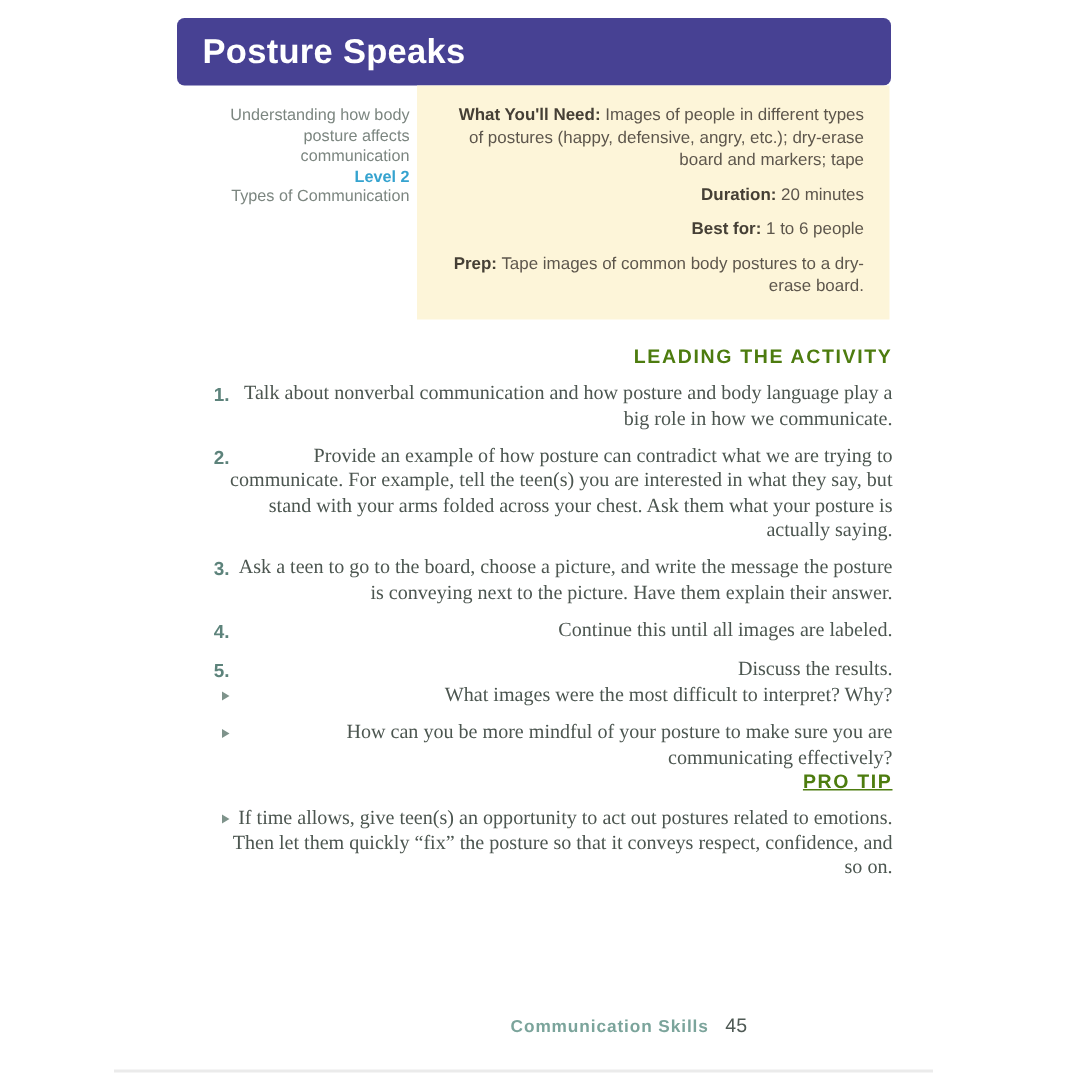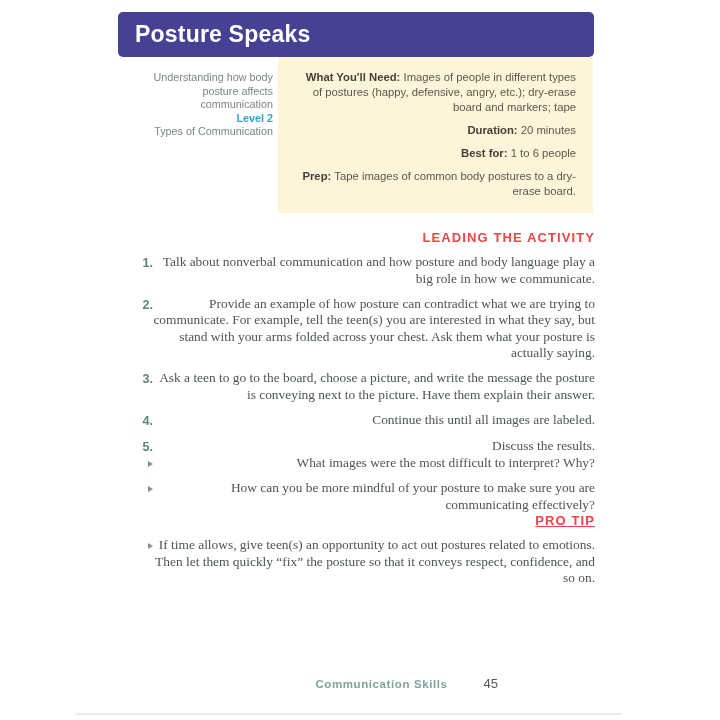--- a/index.html
+++ b/index.html
@@ -35,21 +35,21 @@
     background: #fdf5d9; box-sizing: border-box;
     padding: 13px 17px 6px 17px;
     font-size: 11.3px; line-height: 15px; color: #5d564c;
   }
   .materials p { margin: 0 0 8px 0; }
   .materials b { color: #453f35; }
 
   
   .main { position: absolute; left: 135px; top: 230px; width: 460px; }
   h2.sec {
-    font-size: 13px; font-weight: bold; color: #ef4444;
+    font-size: 13px; font-weight: bold; color: #4d7c0f;
     letter-spacing: 1.1px; margin: 0 0 9px 0;
     font-family: "Liberation Sans", sans-serif;
   }
   .list {
     font-family: "Liberation Serif", serif;
     font-size: 13.4px; line-height: 16.5px; color: #4c5650;
   }
   .row { display: flex; margin-bottom: 8.5px; }
   .row:last-child { margin-bottom: 0; }
   .num {
@@ -63,21 +63,21 @@
     border-top: 3.5px solid transparent; border-bottom: 3.5px solid transparent;
     margin-top: 5px;
   }
   .row-text { flex: 1; }
   .section-gap { margin-top: 19px; }
   .section-gap-sm { margin-top: 15px; text-decoration: underline; }
 
   
   .footer {
     position: absolute; top: 676px; right: 124px;
-    display: flex; align-items: baseline; gap: 36px;
+    display: flex; align-items: baseline; gap: 11px;
   }
   .footer .section-name {
     color: #7ba49b; font-weight: bold; font-size: 11.5px; letter-spacing: 0.6px;
   }
   .footer .pagenum { color: #4f5a55; font-size: 13px; }
 
   .bottom-edge {
     position: absolute; left: 76px; right: 0; bottom: 5px;
     height: 2px; background: #ebebeb;
   }

